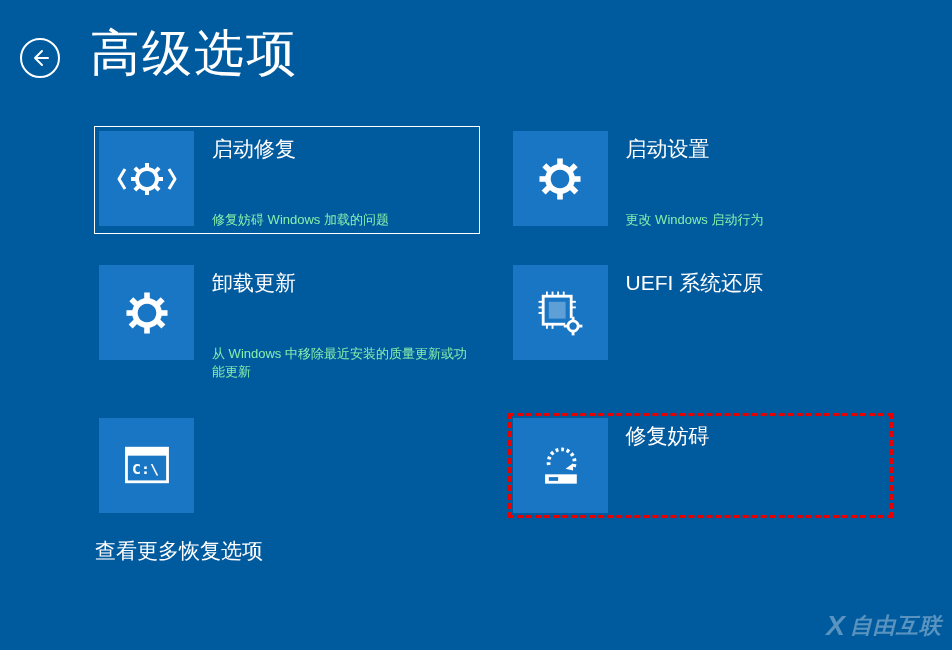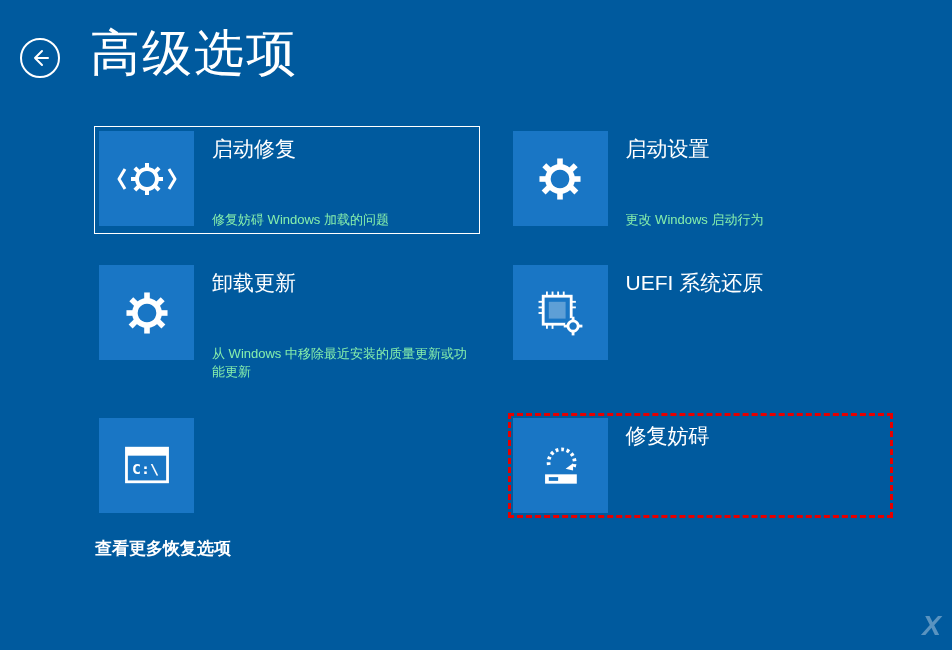--- a/index.html
+++ b/index.html
@@ -76,22 +76,22 @@
 }
 .tile-desc {
   font-size: 13px;
   line-height: 1.4;
   color: #86efac;
   max-width: 260px;
   margin-top: 48px;
 }
 .more-link {
   padding: 20px 8px 0 95px;
-  font-size: 17px;
-  font-weight: 700;
+  font-size: 21px;
+  font-weight: 400;
   cursor: pointer;
 }
 .watermark {
   position: absolute;
   right: 10px;
   bottom: 8px;
   font-size: 22px;
   font-weight: bold;
   font-style: italic;
   color: rgba(255,255,255,0.35);
@@ -240,13 +240,14 @@
       <div class="tile-title">修复妨碍</div>
     </div>
   </div>
 
 </div>
 
 <div class="more-link">查看更多恢复选项</div>
 
 <div class="watermark">
   <span class="watermark-x">X</span>
+  <span>自由互联</span>
 </div>
 
 </body></html>

